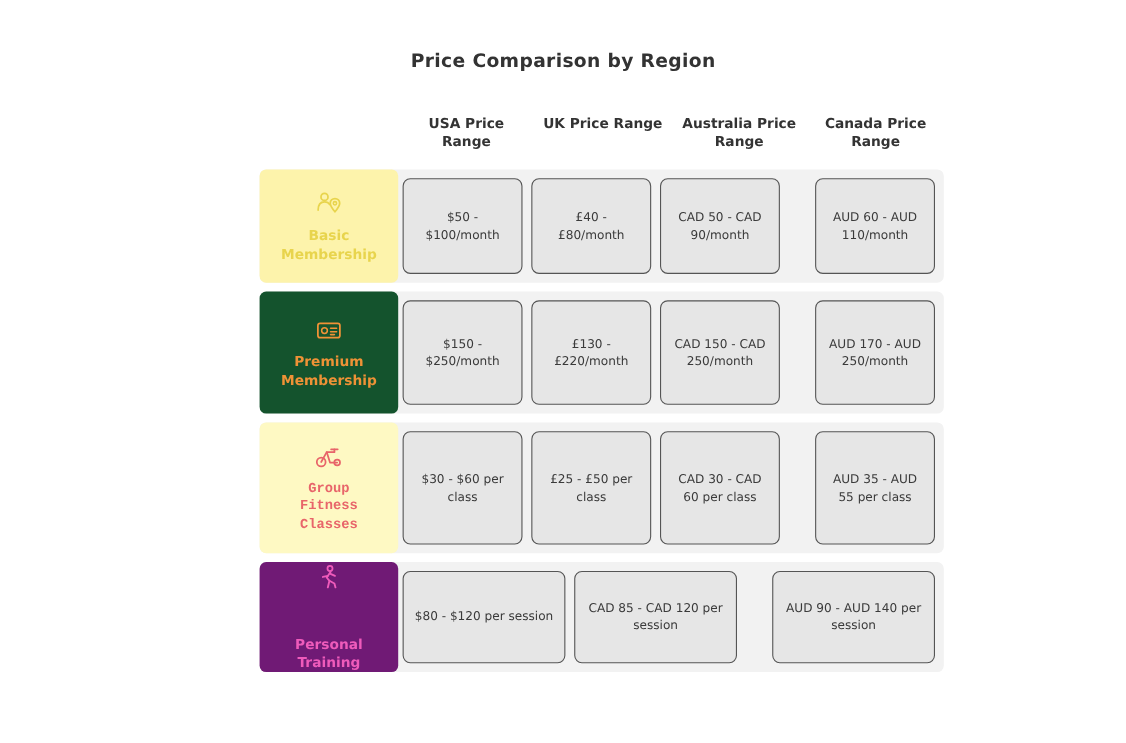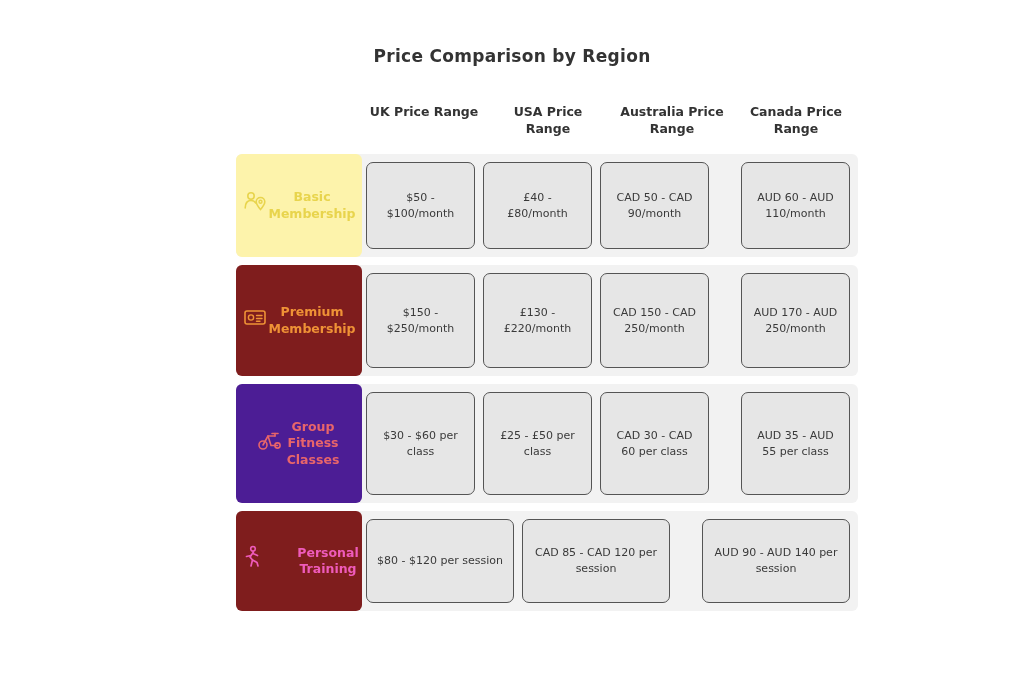--- a/index.html
+++ b/index.html
@@ -59,21 +59,21 @@
     align-items: stretch;
     margin-bottom: 8px;
     background: #f2f2f2;
     border-radius: 6px;
   }
   .row-label {
     width: 126px;
     flex: 0 0 126px;
     border-radius: 6px;
     display: flex;
-    flex-direction: row;
+    flex-direction: column;
     align-items: center;
     justify-content: center;
     box-sizing: border-box;
     padding: 10px 20px;
   }
   .row-icon {
     margin-bottom: 8px;
     line-height: 0;
   }
   .row-label-text {
@@ -114,22 +114,22 @@
 <body>
 
 <div class="canvas">
 
   <div class="title">Price Comparison by Region</div>
 
   <div class="grid">
 
     <div class="header-row">
       <div class="row-label-head"></div>
+      <div class="col-head">USA Price Range</div>
       <div class="col-head">UK Price Range</div>
-      <div class="col-head">USA Price Range</div>
       <div class="col-head">Australia Price Range</div>
       <div class="col-head">Canada Price Range</div>
     </div>
 
     <div class="body-row r0">
       <div class="row-label" id="rl0" style="background: rgb(253, 243, 171);">
         <span class="row-icon">
           <svg width="26" height="26" viewBox="0 0 26 26">
             <circle cx="9" cy="7" r="3.2" fill="none" stroke="#e8d44d" stroke-width="1.6"></circle>
             <path d="M3.2 19 C3.2 13.5 6 11.5 9 11.5 C11 11.5 12.8 12.4 13.8 14" fill="none" stroke="#e8d44d" stroke-width="1.6" stroke-linecap="round"></path>
@@ -139,60 +139,60 @@
         </span>
         <span class="row-label-text" id="rlt0" style="color: rgb(232, 212, 77);">Basic Membership</span>
       </div>
       <div class="cell">$50 - $100/month</div>
       <div class="cell">£40 - £80/month</div>
       <div class="cell">CAD 50 - CAD 90/month</div>
       <div class="cell">AUD 60 - AUD 110/month</div>
     </div>
 
     <div class="body-row r1">
-      <div class="row-label" id="rl1" style="background: #7f1d1d;">
+      <div class="row-label" id="rl1" style="background: #14532d;">
         <span class="row-icon">
           <svg width="26" height="26" viewBox="0 0 26 26">
             <rect x="3" y="7" width="20" height="13" rx="2" fill="none" stroke="#ef9236" stroke-width="1.6"></rect>
             <circle cx="9" cy="13.5" r="2.6" fill="none" stroke="#ef9236" stroke-width="1.4"></circle>
             <line x1="14.5" y1="11.5" x2="20" y2="11.5" stroke="#ef9236" stroke-width="1.4" stroke-linecap="round"></line>
             <line x1="14.5" y1="14.5" x2="20" y2="14.5" stroke="#ef9236" stroke-width="1.4" stroke-linecap="round"></line>
             <line x1="14.5" y1="17.2" x2="18" y2="17.2" stroke="#ef9236" stroke-width="1.4" stroke-linecap="round"></line>
           </svg>
         </span>
         <span class="row-label-text" id="rlt1" style="color: rgb(239, 146, 54);">Premium Membership</span>
       </div>
       <div class="cell">$150 - $250/month</div>
       <div class="cell">£130 - £220/month</div>
       <div class="cell">CAD 150 - CAD 250/month</div>
       <div class="cell">AUD 170 - AUD 250/month</div>
     </div>
 
     <div class="body-row r2">
-      <div class="row-label" id="rl2" style="background: #4c1d95;">
+      <div class="row-label" id="rl2" style="background: #fef9c3; font-family: Liberation Mono, monospace;">
         <span class="row-icon">
           <svg width="28" height="26" viewBox="0 0 28 26">
             <circle cx="7" cy="18" r="4" fill="none" stroke="#e8656a" stroke-width="1.6"></circle>
             <circle cx="21.5" cy="18.5" r="2.6" fill="none" stroke="#e8656a" stroke-width="1.6"></circle>
             <path d="M7 18 L12 9 L19 9" fill="none" stroke="#e8656a" stroke-width="1.6" stroke-linecap="round" stroke-linejoin="round"></path>
             <path d="M12 9 L15 18.5 L21.5 18.5" fill="none" stroke="#e8656a" stroke-width="1.6" stroke-linecap="round" stroke-linejoin="round"></path>
             <line x1="16" y1="6.5" x2="22" y2="6.5" stroke="#e8656a" stroke-width="1.6" stroke-linecap="round"></line>
             <line x1="19" y1="6.5" x2="19" y2="9" stroke="#e8656a" stroke-width="1.6" stroke-linecap="round"></line>
           </svg>
         </span>
         <span class="row-label-text" id="rlt2" style="color: rgb(232, 101, 106);">Group Fitness Classes</span>
       </div>
       <div class="cell">$30 - $60 per class</div>
       <div class="cell">£25 - £50 per class</div>
       <div class="cell">CAD 30 - CAD 60 per class</div>
       <div class="cell">AUD 35 - AUD 55 per class</div>
     </div>
 
     <div class="body-row r3">
-      <div class="row-label" id="rl3" style="background: #7f1d1d; gap: 32px;">
+      <div class="row-label" id="rl3" style="background: #701a75; gap: 32px;">
         <span class="row-icon">
           <svg width="26" height="26" viewBox="0 0 26 26">
             <circle cx="14" cy="4.8" r="2.3" fill="none" stroke="#ef5bbb" stroke-width="1.6"></circle>
             <path d="M14.5 8 L11 13 L13.5 16 L12 22" fill="none" stroke="#ef5bbb" stroke-width="1.7" stroke-linecap="round" stroke-linejoin="round"></path>
             <path d="M13.5 16 L18 18.5 L19 22" fill="none" stroke="#ef5bbb" stroke-width="1.7" stroke-linecap="round" stroke-linejoin="round"></path>
             <path d="M14 9.5 L18.5 11.5" fill="none" stroke="#ef5bbb" stroke-width="1.7" stroke-linecap="round"></path>
             <path d="M12 11.5 L7.5 12.5" fill="none" stroke="#ef5bbb" stroke-width="1.7" stroke-linecap="round"></path>
           </svg>
         </span>
         <span class="row-label-text" id="rlt3" style="color: rgb(239, 91, 187);">Personal Training</span>

